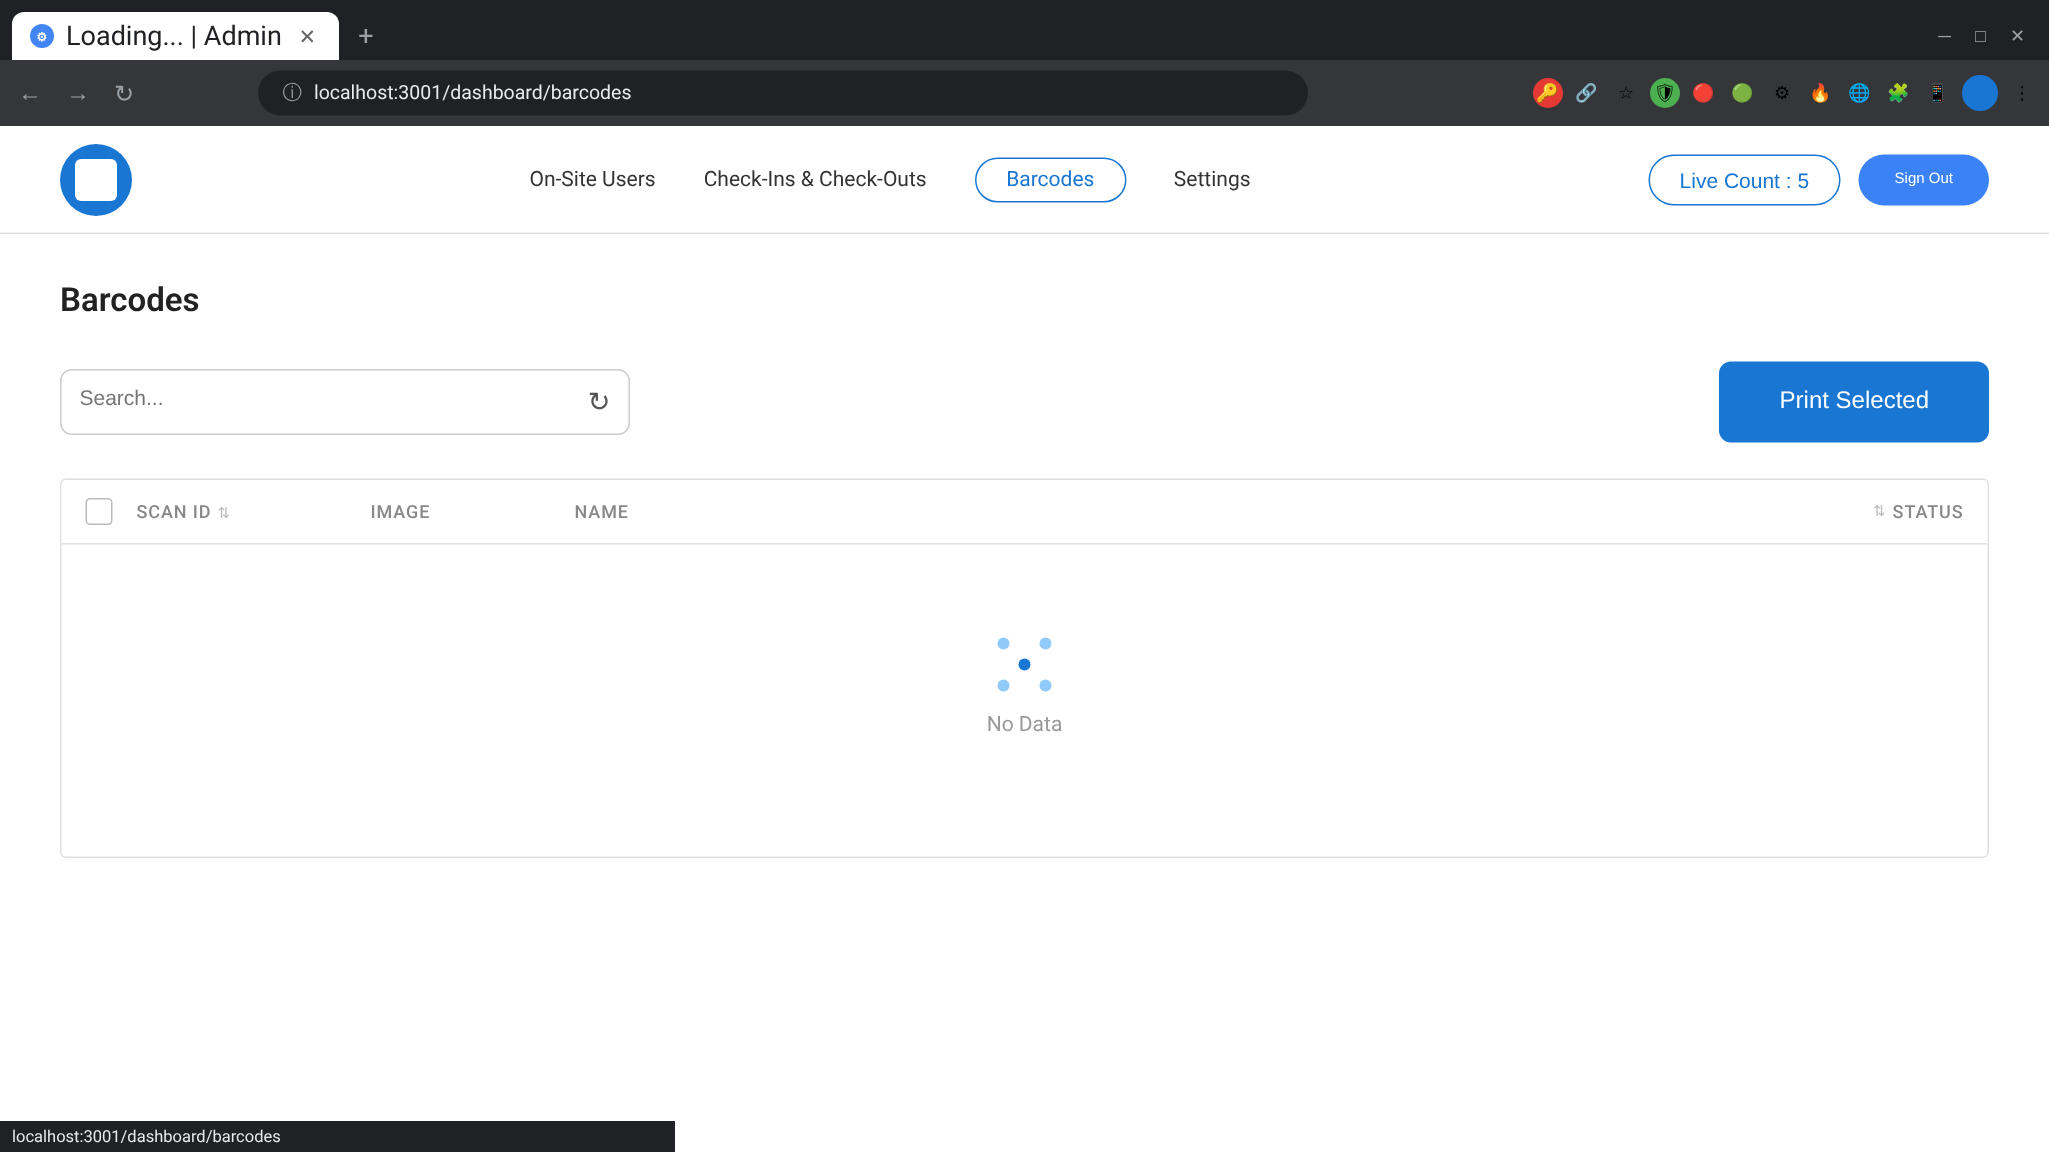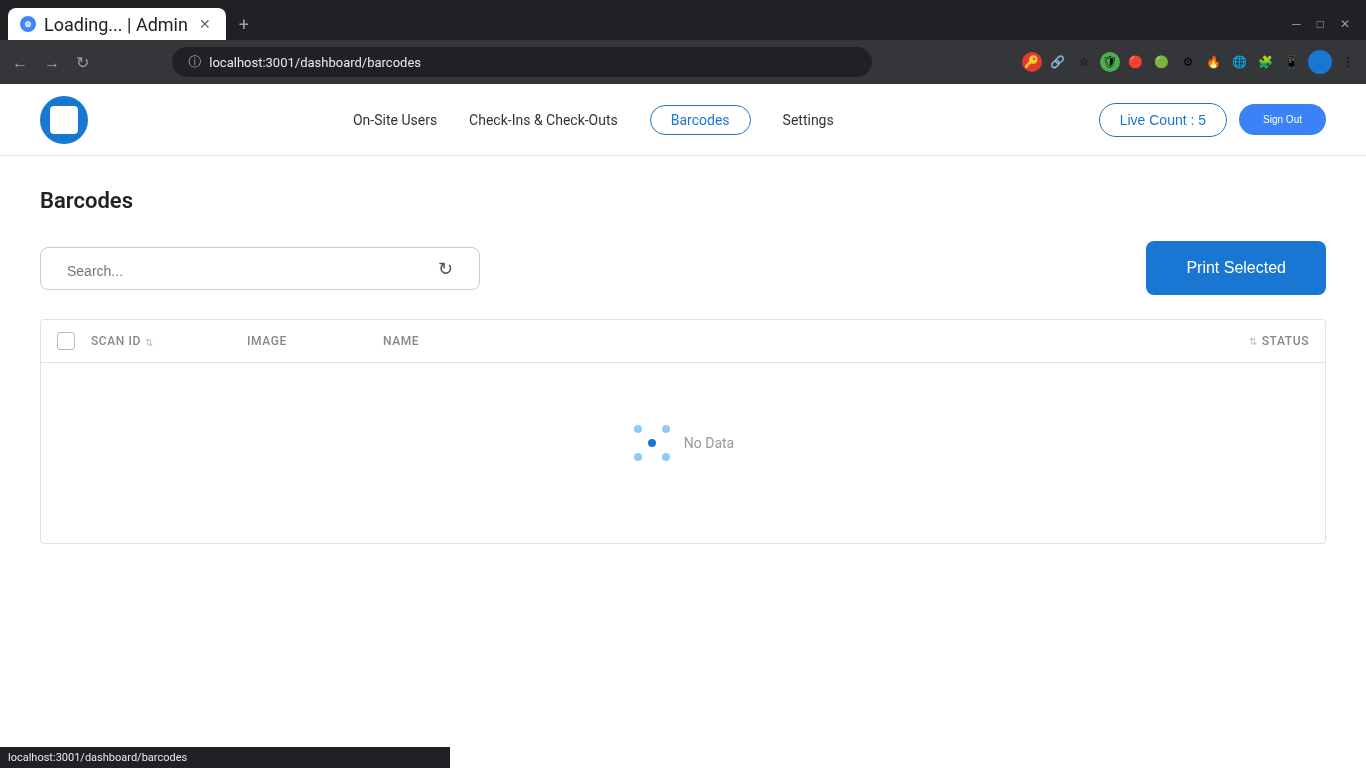--- a/index.html
+++ b/index.html
@@ -154,21 +154,20 @@
       text-decoration: none;
     }
     .nav-link.active {
       color: #1976d2;
       border: 1.5px solid #1976d2;
       border-radius: 20px;
       padding: 6px 20px;
     }
     .nav-right {
       display: flex;
-      align-items: center;
       gap: 12px;
     }
     .live-count-btn {
       border: 1.5px solid #1976d2;
       border-radius: 20px;
       padding: 8px 20px;
       color: #1976d2;
       font-size: 14px;
       background: transparent;
       cursor: pointer;
@@ -195,25 +194,25 @@
       margin-bottom: 28px;
     }
     .toolbar-row {
       display: flex;
       align-items: center;
       justify-content: space-between;
       margin-bottom: 24px;
     }
     .search-box {
       display: flex;
-      align-items: flex-end;
+      align-items: flex-start;
       border: 1.5px solid #ccc;
       border-radius: 8px;
-      padding: 10px 26px;
-      width: 440px;
+      padding: 10px 12px;
+      width: 380px;
       gap: 8px;
       background: #fff;
     }
     .search-input {
       border: none;
       outline: none;
       font-size: 14px;
       color: #999;
       flex: 1;
       background: transparent;
@@ -268,21 +267,21 @@
       user-select: none;
     }
     .th-sort { font-size: 10px; color: #bbb; }
     .th-scan-id { width: 140px; }
     .th-image { width: 120px; }
     .th-name { flex: 1; }
     .th-status { margin-left: auto; display: flex; align-items: center; gap: 4px; }
 
     .no-data-area {
       display: flex;
-      flex-direction: row;
+      flex-direction: column;
       align-items: center;
       justify-content: center;
       padding: 60px 0 80px;
       gap: 12px;
     }
     .no-data-dots {
       width: 40px;
       height: 40px;
       position: relative;
     }

